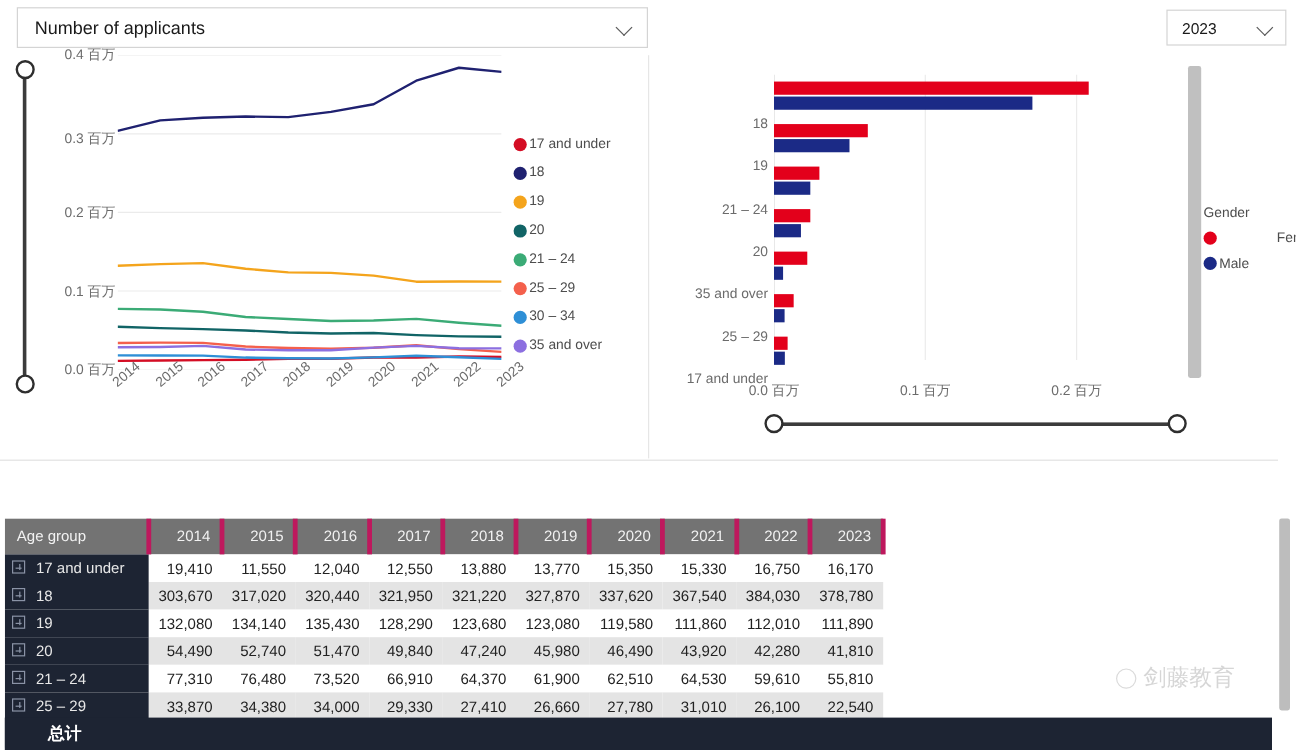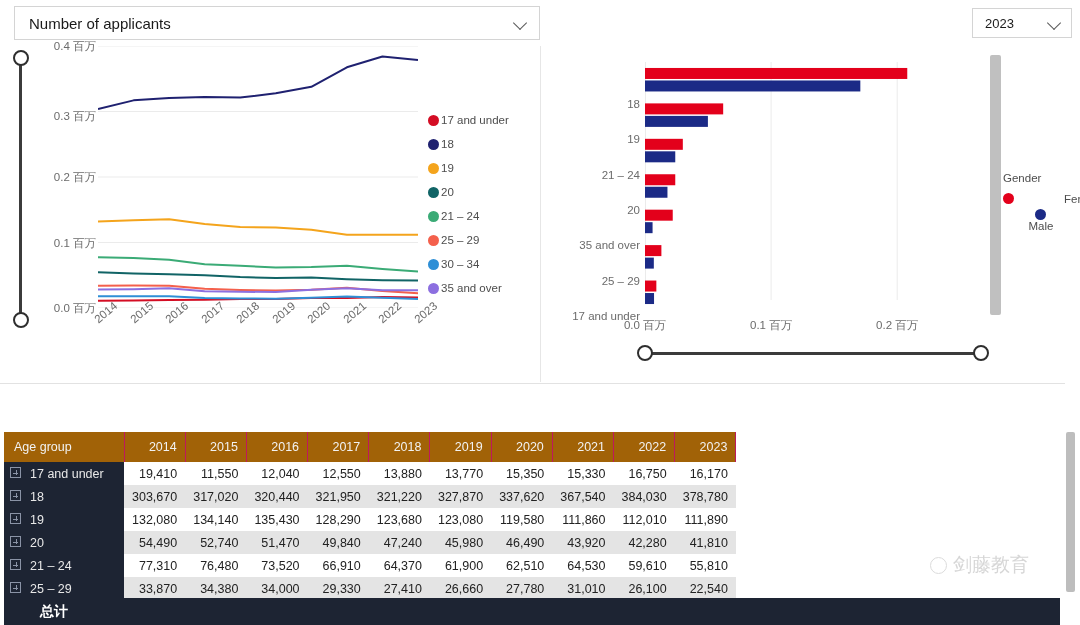--- a/index.html
+++ b/index.html
@@ -99,22 +99,22 @@
   .tbl-title {
     position: absolute; left: 4px; top: 411px;
     font-size: 13px; font-weight: bold; color: #111;
   }
   .tbl-wrap { position: absolute; left: 4px; top: 432px; width: 1056px; height: 193px; overflow: hidden; }
   table.grid { border-collapse: collapse; table-layout: fixed; }
   table.grid th, table.grid td {
     font-size: 12.5px; height: 23px; padding: 0 8px; white-space: nowrap;
   }
   table.grid thead th {
-    background: #a16207; color: #f2f2f2; font-weight: normal;
-    text-align: right; height: 30px; border-right: 1px solid #be185d;
+    background: #737373; color: #f2f2f2; font-weight: normal;
+    text-align: right; height: 30px; border-right: 4px solid #be185d;
   }
   table.grid thead th.first { text-align: left; width: 120px; padding-left: 10px; }
   table.grid tbody td.rowhdr {
     background: #1d2433; color: #e8e8e8; text-align: left;
     width: 120px; padding-left: 6px;
   }
   table.grid tbody td.num { text-align: right; color: #222; background: #fff; width: 58px; }
   table.grid tbody tr.alt td.num { background: #e4e4e4; }
   .expander {
     display: inline-block; width: 11px; height: 11px;
@@ -283,21 +283,21 @@
     </div>
   <div class="bc-scroll"></div>
 
   <div class="bc-legend">
     <div class="ttl">Gender</div>
     <div id="bc-legend-items">
         <div class="lg-row" style="height: 21px; gap: 48px;">
           <span class="lg-dot" style="background: rgb(227, 0, 27);"></span>
           <span class="lg-txt">Female</span>
         </div>
-        <div class="lg-row" style="height: 21px; flex-direction: column;">
+        <div class="lg-row" style="height: 21px;">
           <span class="lg-dot" style="background: rgb(27, 42, 134);"></span>
           <span class="lg-txt">Male</span>
         </div>
       </div>
   </div>
 
   <div class="hslider">
     <div class="track"></div>
     <div class="knob l"></div>
     <div class="knob r"></div>

